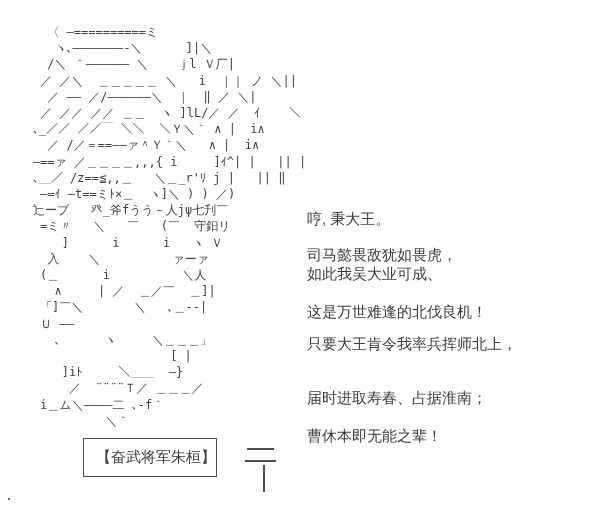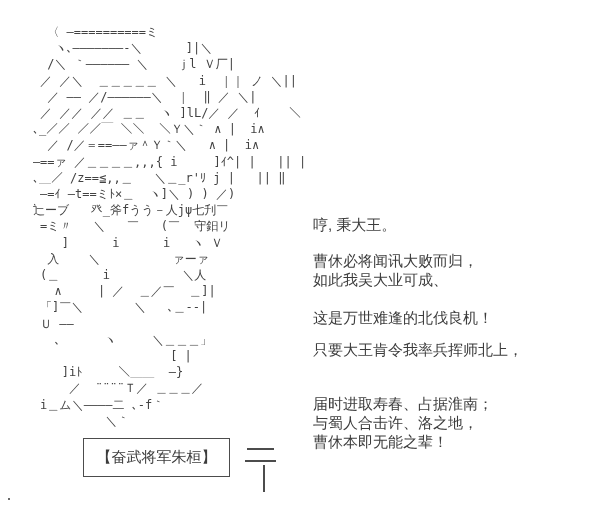--- a/index.html
+++ b/index.html
@@ -26,38 +26,38 @@
     font-size: 12px;
     line-height: 16.2px;
     color: #424242;
     white-space: pre;
     letter-spacing: 0;
   }
   
   .dialogue-line {
     position: absolute;
     left: 295px;
-    margin: 18px;
+    margin: 12px;
     font-size: 15px;
     line-height: 19px;
     color: #3c3c3c;
     white-space: nowrap;
   }
   
   .name-box {
     position: absolute;
     left: 83px;
     top: 438px;
-    width: 147px;
+    width: 134px;
     height: 39px;
     border: 1.5px solid #4c4c4c;
     box-sizing: border-box;
     display: flex;
     align-items: center;
-    justify-content: center;
+    justify-content: flex-end;
   }
   .name-box span {
     font-size: 15px;
     color: #3c3c3c;
     white-space: nowrap;
   }
   
   .pole-part {
     position: absolute;
     background: #4c4c4c;
@@ -101,28 +101,27 @@
      Ｕ ――
        ､      ヽ     ＼＿＿＿」
                        [ |
         ]iﾄ     ＼＿＿  ―}
          ／  ¨¨¨¨Ｔ／ ＿＿＿／
      i＿ム＼――――二 ､-f｀
               ＼｀</pre>
 
   <p class="dialogue-line" style="top:197px">哼, 秉大王。</p>
 
-  <p class="dialogue-line" style="top:233px">曹休必将闻讯大败而归，</p>
+  <p class="dialogue-line" style="top:233px">司马懿畏敌犹如畏虎，</p>
   <p class="dialogue-line" style="top:252px">如此我吴大业可成、</p>
   <p class="dialogue-line" style="top:322px">只要大王肯令我率兵挥师北上，</p>
 
   <p class="dialogue-line" style="top:290px">这是万世难逢的北伐良机！</p>
 
   <p class="dialogue-line" style="top:376px">届时进取寿春、占据淮南；</p>
-  <p class="dialogue-line" style="top:395px">与蜀人合击许、洛之地，</p>
   <p class="dialogue-line" style="top:414px">曹休本即无能之辈！</p>
 
   <div class="name-box">
     <span>【奋武将军朱桓】</span>
   </div>
 
   <div>
     <div class="pole-part pole-h1"></div>
     <div class="pole-part pole-h2"></div>
     <div class="pole-part pole-v"></div>

